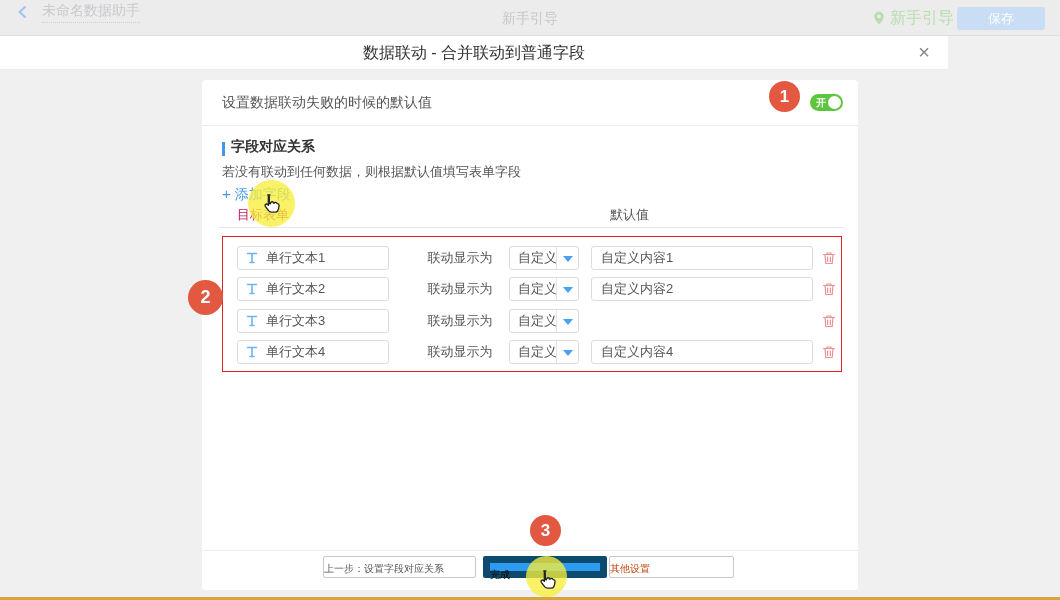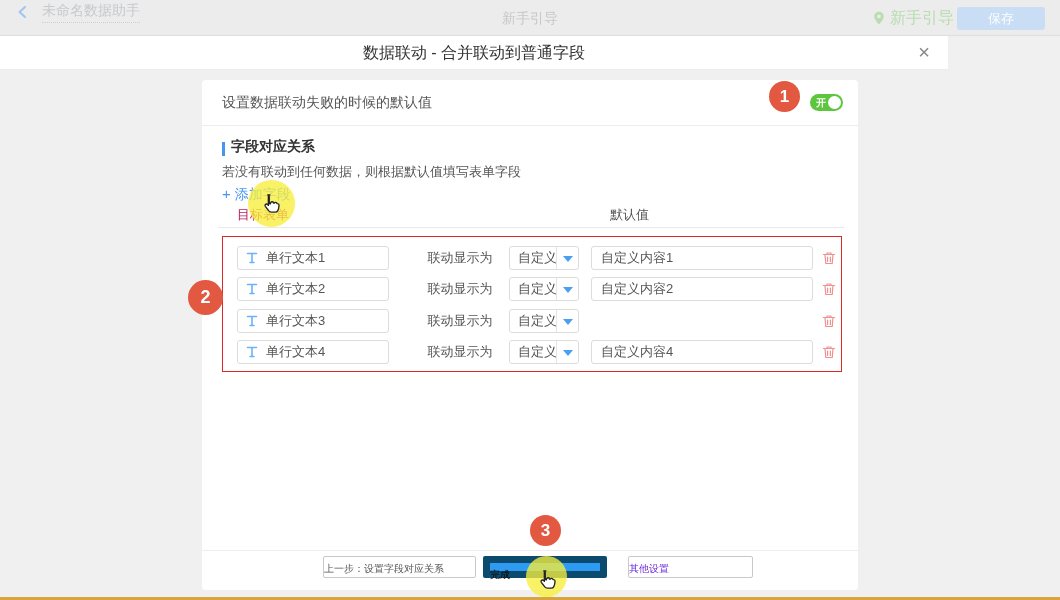--- a/index.html
+++ b/index.html
@@ -107,21 +107,21 @@
   }
   .trash-btn { position:absolute; left:598px; top:4px; width:16px; height:16px; cursor:pointer; }
   
   .footer-divider { position:absolute; left:0; top:470px; width:656px; height:1px; background:#ededed; }
   .btn {
     position:absolute; top:476px; height:22px; font-size:10px; text-align:left; line-height:24px;
     border-radius:2px; cursor:pointer;
   }
   .btn-prev { left:121px; width:153px; background:#fff; border:1px solid #c9c9c9; color:#555; }
   .btn-done { left:281px; width:124px; background:#2e9bf2; border:7px solid #0c4a6e; color:#000000; }
-  .btn-other { left:426px; width:125px; background:#fff; border:1px solid #c9c9c9; color:#6d28d9; }
+  .btn-other { left:407px; width:125px; background:#fff; border:1px solid #c9c9c9; color:#c2410c; }
   
   .gold-line { position:absolute; left:0; top:597px; width:1060px; height:3px; background:#d9a43b; }
   
   .badge {
     position:absolute; border-radius:50%; background:#e25840; color:#fff;
     font-weight:bold; text-align:center; z-index:30;
   }
   .badge-1 { left:769px; top:81px; width:31px; height:31px; line-height:31px; font-size:17px; }
   .badge-2 { left:188px; top:280px; width:35px; height:35px; line-height:35px; font-size:18px; }
   .badge-3 { left:530px; top:515px; width:31px; height:31px; line-height:31px; font-size:17px; }

